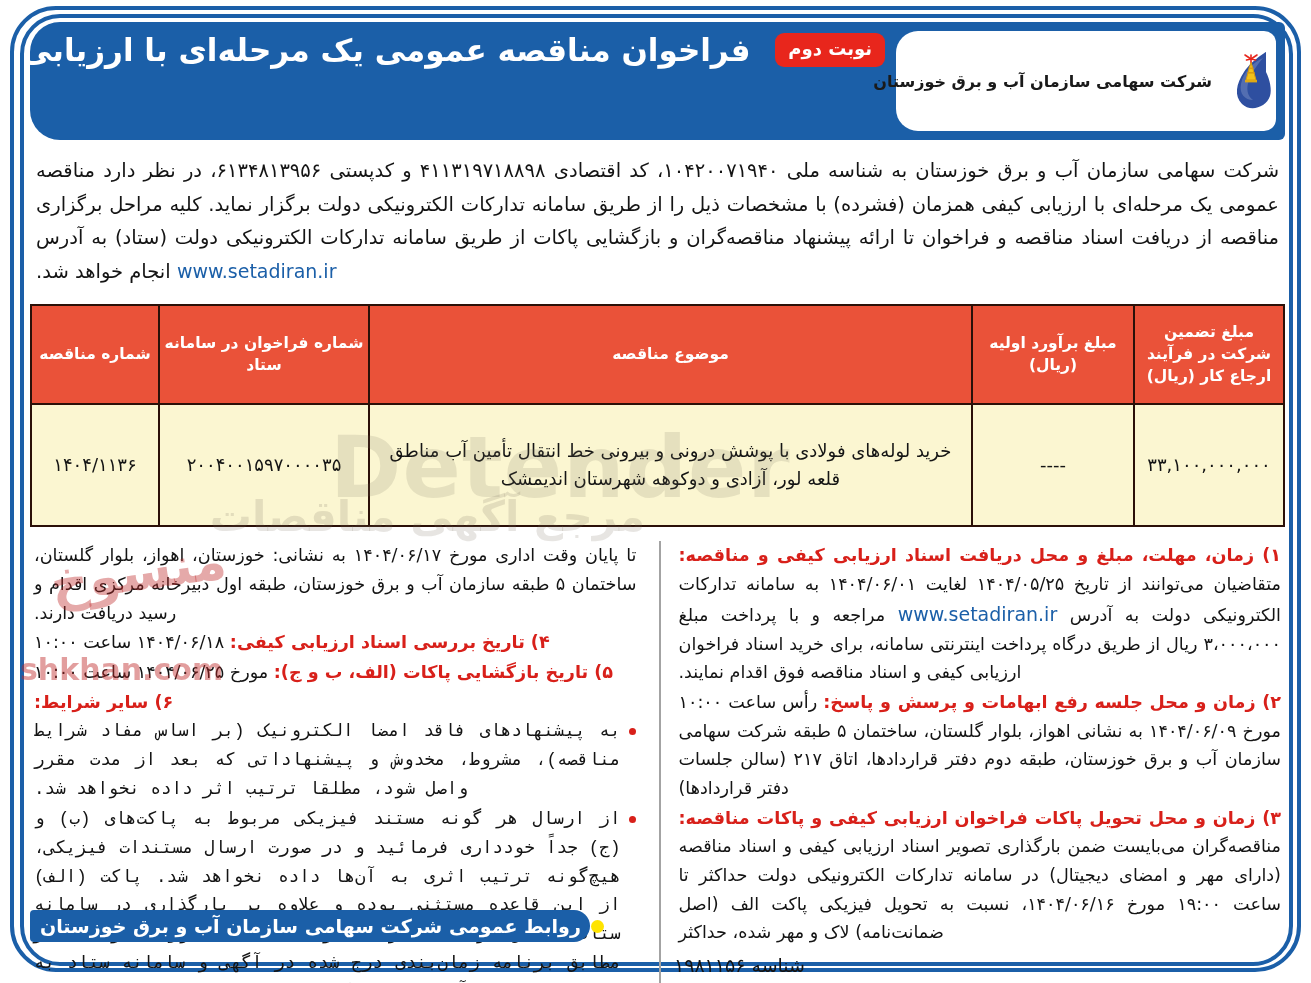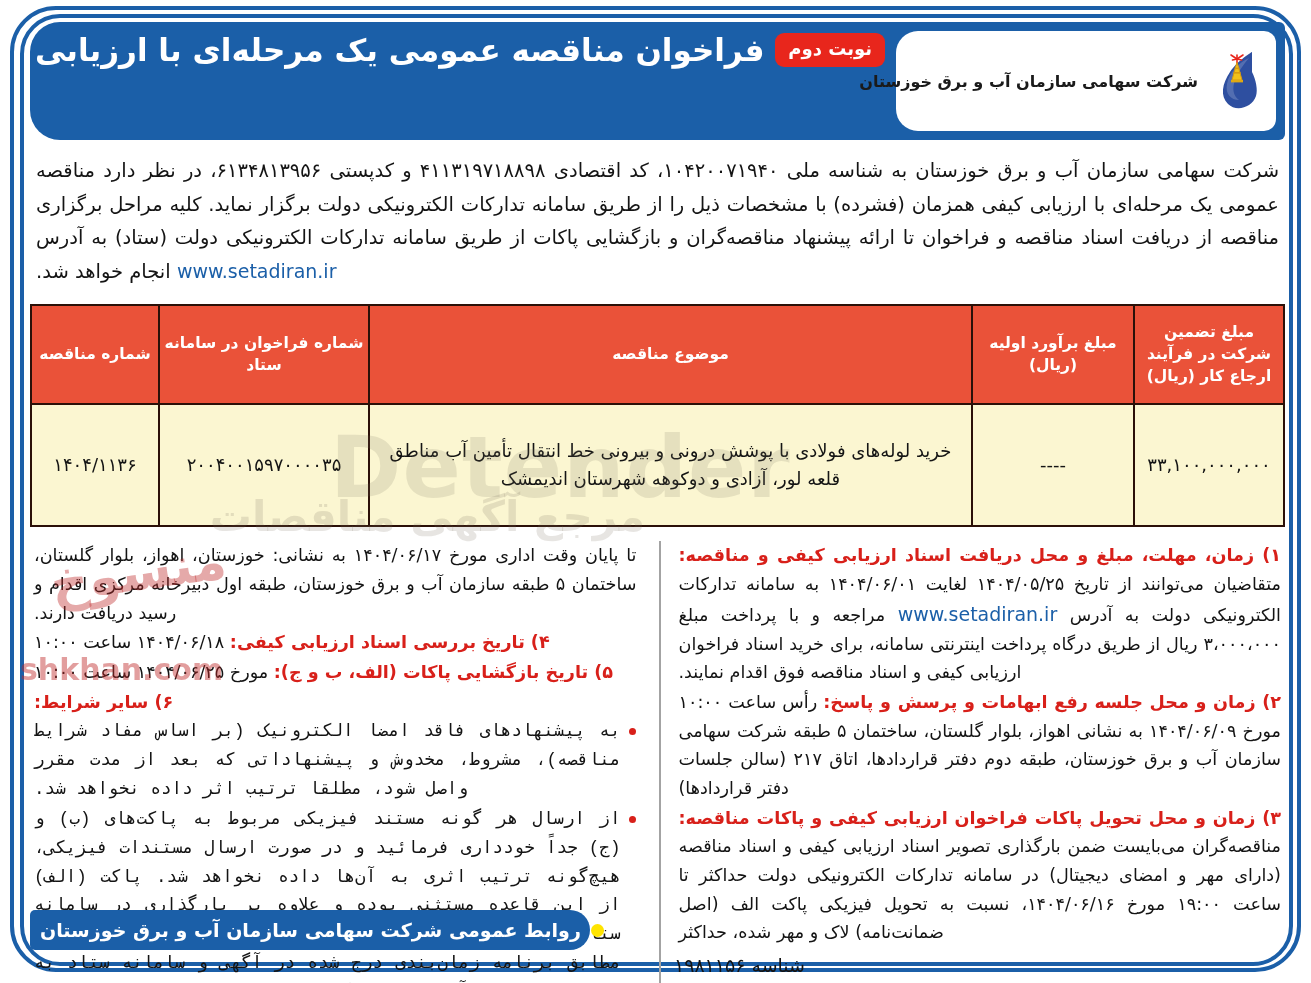--- a/index.html
+++ b/index.html
@@ -57,21 +57,20 @@
     position: absolute;
     right: 9px;
     top: 9px;
     width: 380px;
     height: 100px;
     background: #ffffff;
     border-radius: 22px 12px 12px 22px;
     display: flex;
     align-items: center;
     justify-content: flex-start;
-    padding-right: 14px;
     box-sizing: border-box;
     gap: 10px;
   }
   .logo-mark {
     width: 54px; height: 62px;
     flex: 0 0 auto;
     position: relative;
   }
   .logo-text {
     font-size: 16px;
@@ -99,20 +98,21 @@
   }
   .noobat-badge {
     display: inline-block;
     background: #e8261c;
     color: #ffffff;
     font-size: 18px;
     font-weight: 700;
     border-radius: 9px;
     padding: 3px 13px 5px 13px;
     vertical-align: 6px;
+    margin-left: 14px;
   }
 
   
   .intro {
     margin-top: 14px;
     font-size: 19.5px;
     line-height: 1.72;
     color: #141414;
     text-align: justify;
     text-align-last: left;
@@ -194,21 +194,21 @@
     left: 0; right: 0;
     bottom: 4px;
     height: 46px;
     direction: rtl;
   }
   .footer-blue {
     position: absolute;
     left: 0;
     top: 0;
     width: 560px;
-    height: 40px;
+    height: 32px;
     background: #1b5fa8;
     border-radius: 6px 24px 24px 6px;
     display: flex;
     align-items: center;
     justify-content: flex-start;
     padding-right: 0;
     padding-left: 10px;
     box-sizing: border-box;
     color: #ffffff;
     font-size: 19px;

